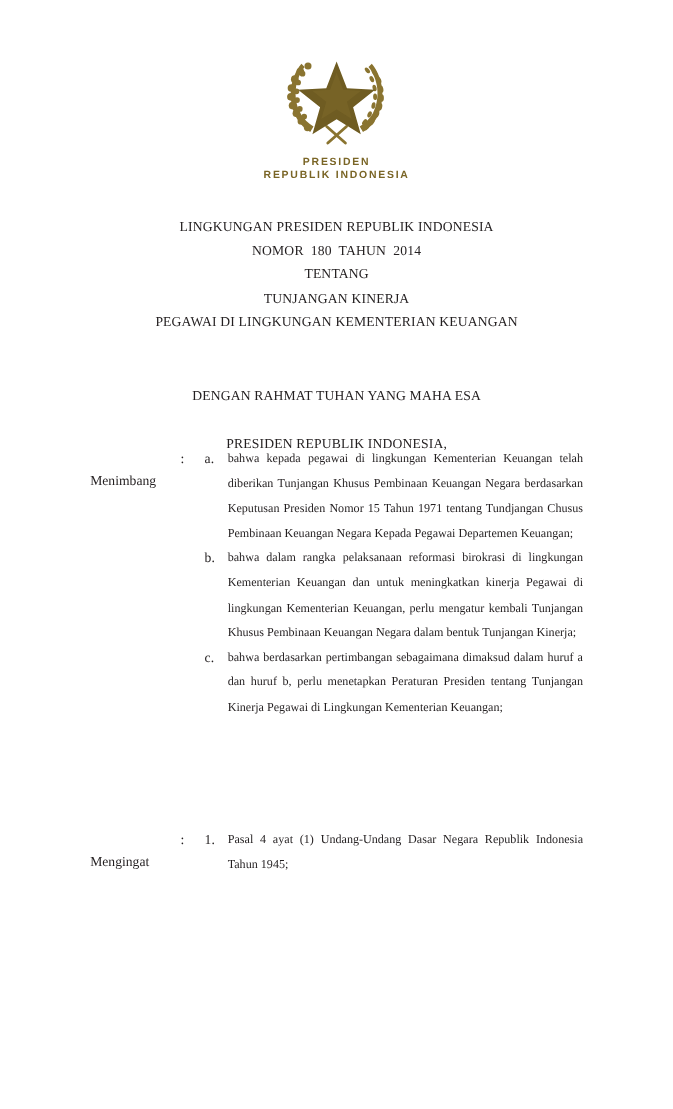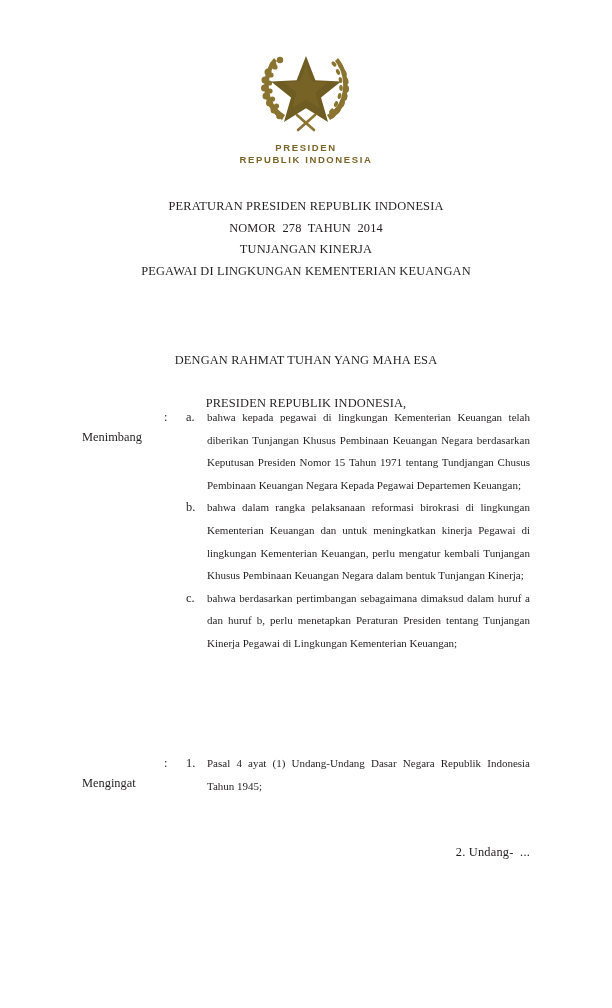--- a/index.html
+++ b/index.html
@@ -202,22 +202,23 @@
       <polygon points="52,14 61.4,38.2 87,39.6 67,55.4 74,80 52,66.3 30,80 37,55.4 17,39.6 42.6,38.2" fill="#6f5c22"></polygon>
       <polygon points="52,24 57.9,39.6 74.2,40.4 61.4,50.6 65.9,66.2 52,57.5 38.1,66.2 42.6,50.6 29.8,40.4 46.1,39.6" fill="#7e6a2a" opacity="0.55"></polygon>
     </svg>
     <div class="emblem-caption">
       <div>PRESIDEN</div>
       <div>REPUBLIK INDONESIA</div>
     </div>
   </div>
 
   <div class="title-block">
-    <div class="title-line">PERATURAN PRESIDEN REPUBLIK INDONESIA</div>
-    <div class="title-line">NOMOR  278  TAHUN  2014</div>
+    <div class="title-line">LINGKUNGAN PRESIDEN REPUBLIK INDONESIA</div>
+    <div class="title-line">NOMOR  180  TAHUN  2014</div>
+    <div class="title-line">TENTANG</div>
     <div class="title-line">TUNJANGAN KINERJA</div>
     <div class="title-line">PEGAWAI DI LINGKUNGAN KEMENTERIAN KEUANGAN</div>
   </div>
 
   <div class="statement rahmat">DENGAN RAHMAT TUHAN YANG MAHA ESA</div>
   <div class="statement presiden">PRESIDEN REPUBLIK INDONESIA,</div>
 
   <div class="clauses">
     <div class="row">
       <div class="row-label">Menimbang</div>
@@ -249,15 +250,14 @@
       <div class="row-colon">:</div>
       <div class="row-items">
         <div class="item">
           <div class="item-marker">1.</div>
           <div class="item-text">Pasal 4 ayat (1) Undang-Undang Dasar Negara Republik Indonesia Tahun 1945;</div>
         </div>
       </div>
     </div>
   </div>
 
-  <div class="footer-cont">2. Undang-  ...</div>
 
 </div>
 
 </body></html>

